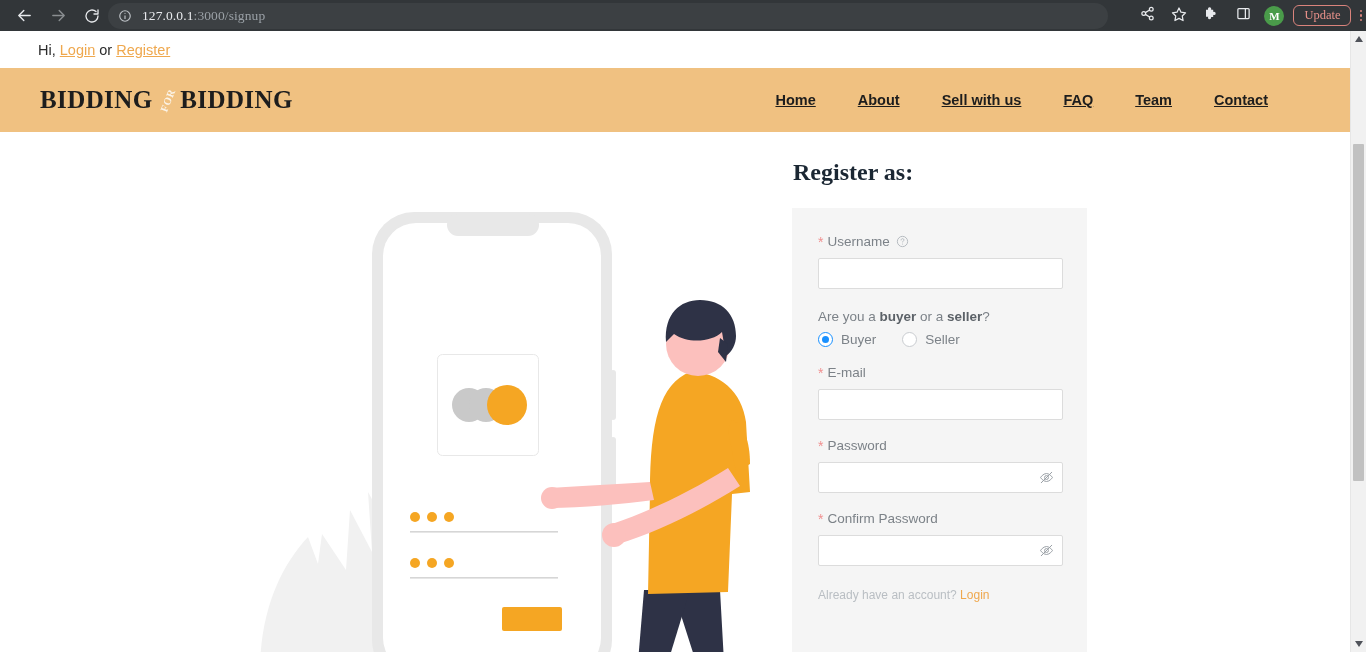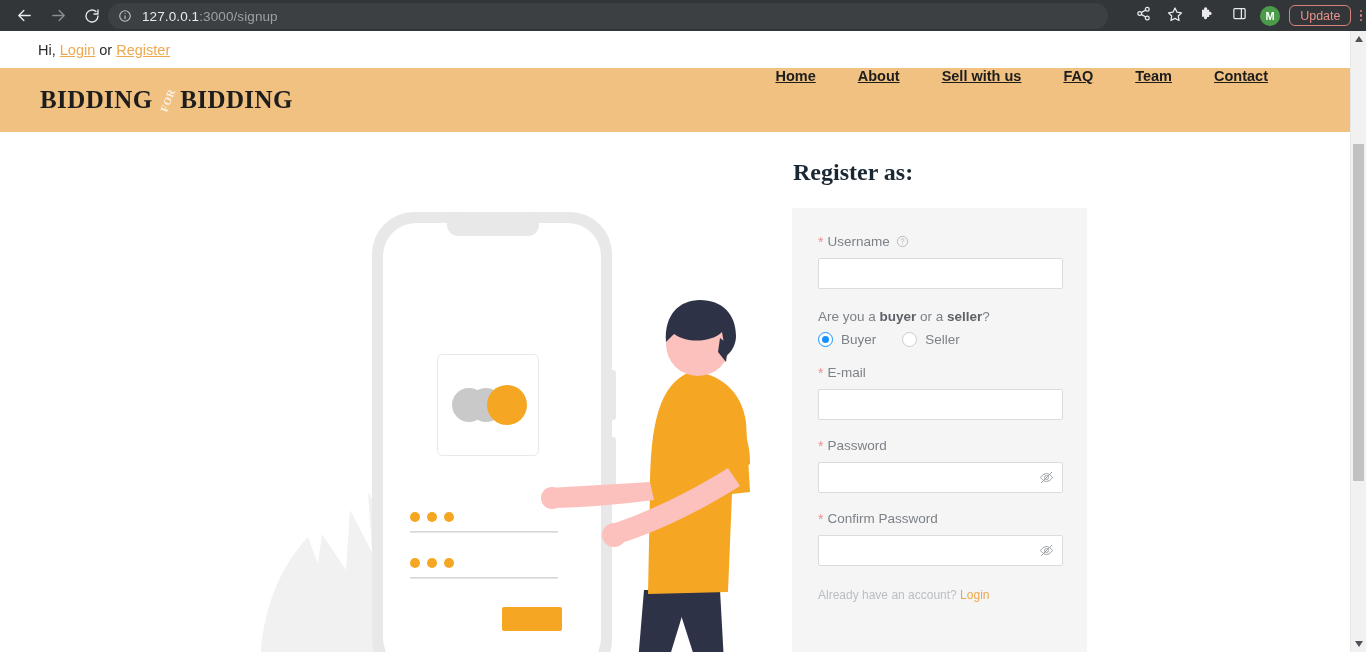--- a/index.html
+++ b/index.html
@@ -8,21 +8,21 @@
     overflow: hidden;
     font-family: "Liberation Sans", sans-serif;
     background: #ffffff;
   }
 
   
   #browser-chrome {
     position: absolute; left: 0; top: 0;
     width: 1366px; height: 31px;
     background: #323639;
-    display: flex; align-items: center;
+    display: flex; align-items: center; font-family: Liberation Serif, serif;
   }
   .nav-btn {
     width: 28px; height: 28px;
     margin-left: 6px;
     display: flex; align-items: center; justify-content: center;
     border-radius: 50%;
   }
   .nav-btn svg { display: block; }
   #back-button { margin-left: 10px; }
 
@@ -132,21 +132,21 @@
     font-family: "Liberation Serif", serif;
     font-size: 10.5px;
     font-weight: 700;
     letter-spacing: 0.5px;
     color: #fbf4e8;
     margin: 0 1px 0 3px;
   }
   #main-nav {
     position: absolute; right: 82px; top: 0;
     height: 64px;
-    display: flex; 
+    display: flex; align-items: center;
     gap: 42px;
   }
   .nav-link {
     font-size: 14.5px;
     font-weight: 700;
     color: #1d1d1d;
     white-space: nowrap;
   }
 
   

